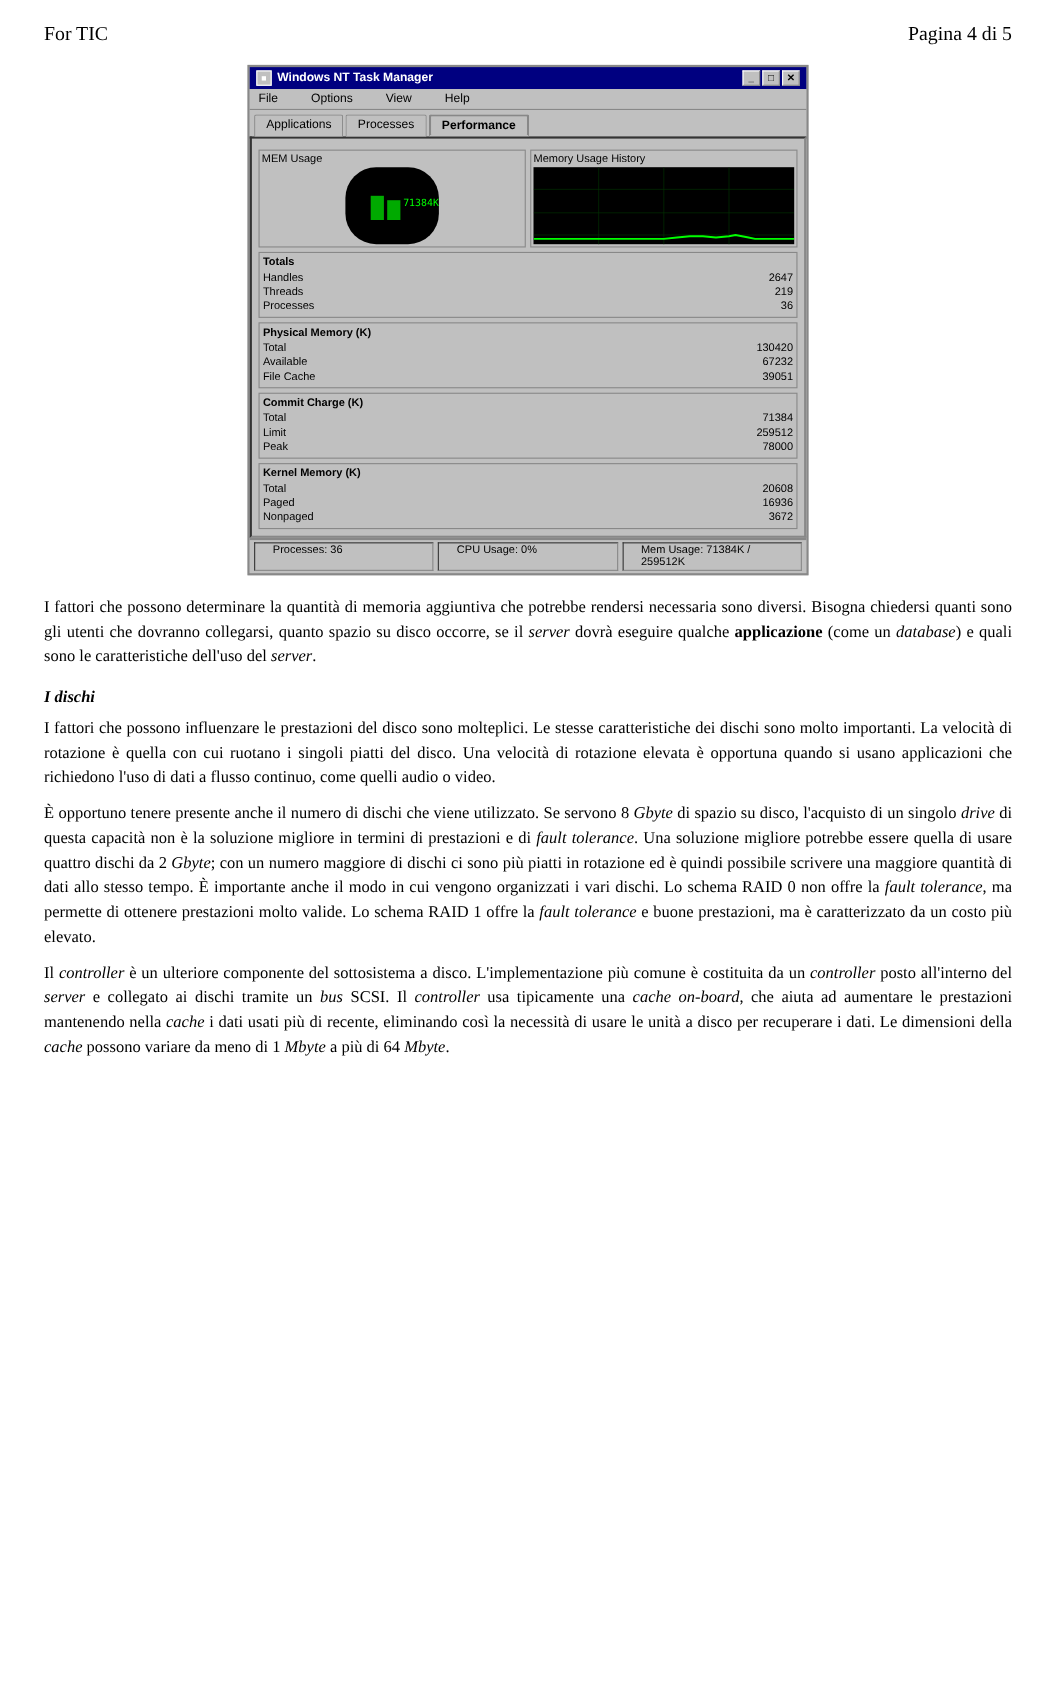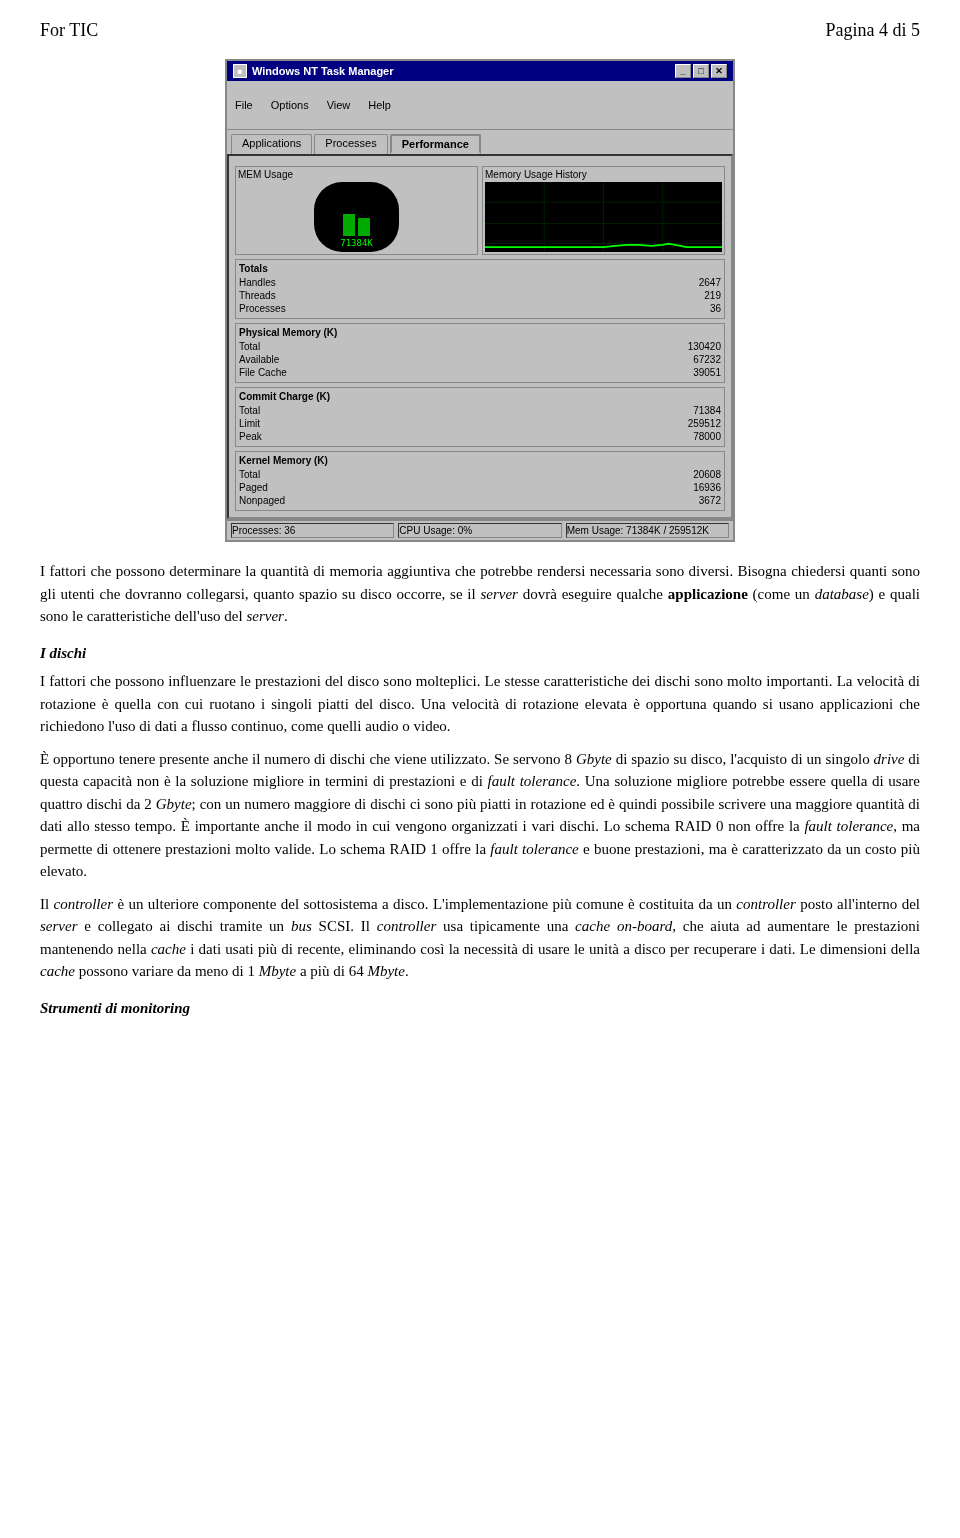--- a/index.html
+++ b/index.html
@@ -62,23 +62,23 @@
       border-color: #fff #888 #888 #fff;
       display: flex;
       align-items: center;
       justify-content: center;
       font-size: 9px;
       color: black;
       cursor: pointer;
     }
     .window-menubar {
       background: #c0c0c0;
-      padding: 17px 4px;
-      display: flex;
-      gap: 10px;
+      padding: 2px 4px;
+      display: flex;
+      gap: 22px;
       border-bottom: 1px solid #888;
     }
     .menu-item {
       padding: 1px 4px;
       font-size: 11px;
       cursor: pointer;
     }
     .window-tabs {
       background: #c0c0c0;
       padding: 4px 4px 0 4px;
@@ -153,21 +153,21 @@
     .history-chart svg {
       width: 100%;
       height: 100%;
     }
     .mem-gauge {
       background: #000;
       width: 85px;
       height: 70px;
       margin: 0 auto;
       display: flex;
-      flex-direction: column;
+      flex-direction: row;
       align-items: center;
       justify-content: flex-end;
       padding-bottom: 4px;
       gap: 2px;
       border-radius: 28px;
     }
     .mem-bars {
       display: flex;
       gap: 3px;
       align-items: flex-end;
@@ -208,21 +208,21 @@
       background: #c0c0c0;
       border-top: 2px solid #888;
       display: flex;
       font-size: 10px;
       padding: 2px 4px;
       gap: 4px;
     }
     .status-item {
       flex: 1;
       border: 1px inset #888;
-      padding: 1px 0;
+      padding: 1px 16px;
     }
     
     .body-text {
       margin-top: 10px;
       line-height: 1.5;
       text-align: justify;
     }
     .body-text p {
       margin-bottom: 10px;
     }
@@ -399,14 +399,13 @@
   </p>
 
   <p>
     È opportuno tenere presente anche il numero di dischi che viene utilizzato. Se servono 8 <em>Gbyte</em> di spazio su disco, l'acquisto di un singolo <em>drive</em> di questa capacità non è la soluzione migliore in termini di prestazioni e di <em>fault tolerance</em>. Una soluzione migliore potrebbe essere quella di usare quattro dischi da 2 <em>Gbyte</em>; con un numero maggiore di dischi ci sono più piatti in rotazione ed è quindi possibile scrivere una maggiore quantità di dati allo stesso tempo. È importante anche il modo in cui vengono organizzati i vari dischi. Lo schema RAID 0 non offre la <em>fault tolerance</em>, ma permette di ottenere prestazioni molto valide. Lo schema RAID 1 offre la <em>fault tolerance</em> e buone prestazioni, ma è caratterizzato da un costo più elevato.
   </p>
 
   <p>
     Il <em>controller</em> è un ulteriore componente del sottosistema a disco. L'implementazione più comune è costituita da un <em>controller</em> posto all'interno del <em>server</em> e collegato ai dischi tramite un <em>bus</em> SCSI. Il <em>controller</em> usa tipicamente una <em>cache on-board</em>, che aiuta ad aumentare le prestazioni mantenendo nella <em>cache</em> i dati usati più di recente, eliminando così la necessità di usare le unità a disco per recuperare i dati. Le dimensioni della <em>cache</em> possono variare da meno di 1 <em>Mbyte</em> a più di 64 <em>Mbyte</em>.
   </p>
 
-  <div class="section-heading">Strumenti di monitoring</div>
 </div>
 
 </body></html>

